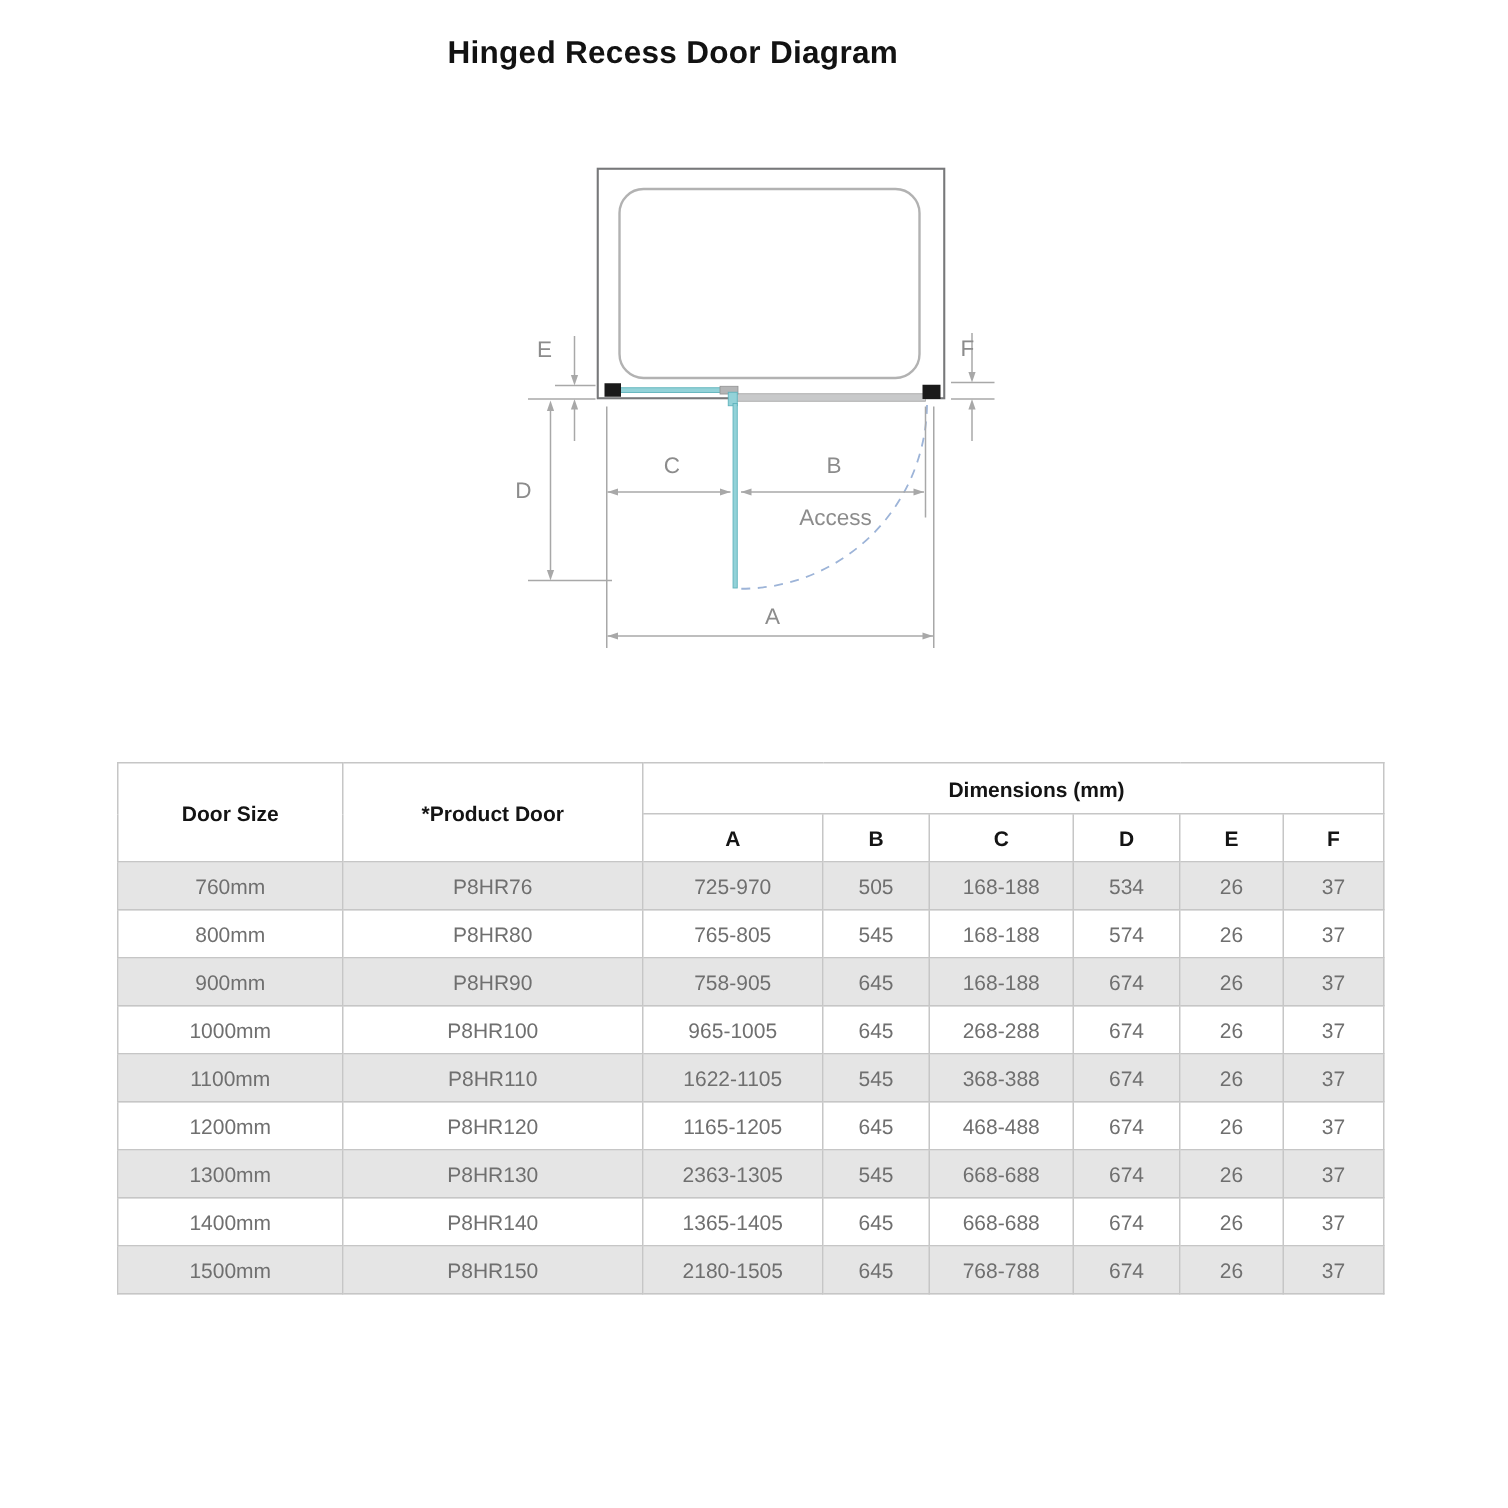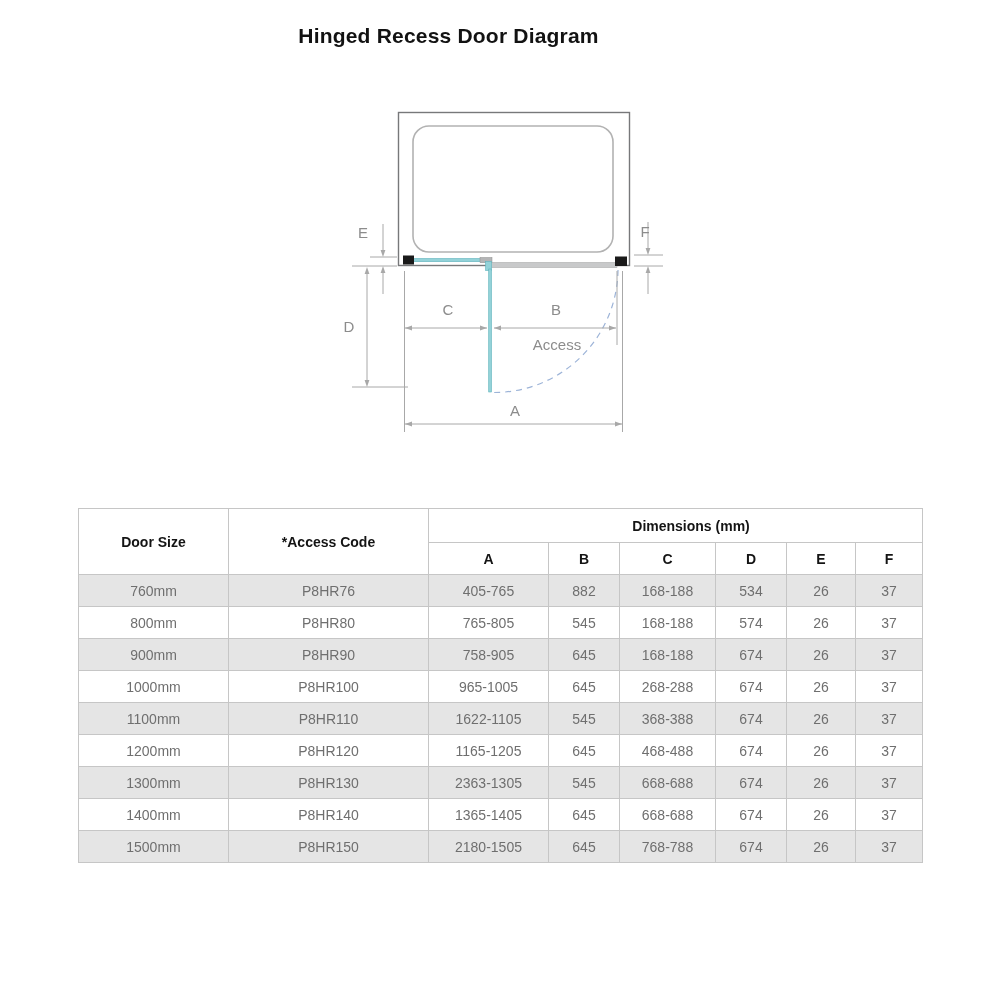--- a/index.html
+++ b/index.html
@@ -129,38 +129,38 @@
         <col style="width:120px">
       <col style="width:71px">
         <col style="width:96px">
         <col style="width:71px">
       <col style="width:69px">
         <col style="width:67px">
     </colgroup>
     <thead>
       <tr>
         <th rowspan="2">Door Size</th>
-        <th rowspan="2">*Access Code</th>
+        <th rowspan="2">*Product Door</th>
         <th colspan="6" class="dims-group">Dimensions (mm)</th>
       </tr>
       <tr>
         <th>A</th>
         <th>B</th>
         <th>C</th>
         <th>D</th>
         <th>E</th>
         <th>F</th>
       </tr>
     </thead>
     <tbody>
       <tr class="alt">
         <td>760mm</td>
         <td>P8HR76</td>
-        <td>405-765</td>
-        <td>882</td>
+        <td>725-970</td>
+        <td>505</td>
         <td>168-188</td>
         <td>534</td>
         <td>26</td>
         <td>37</td>
       </tr>
       <tr>
         <td>800mm</td>
         <td>P8HR80</td>
         <td>765-805</td>
         <td>545</td>

